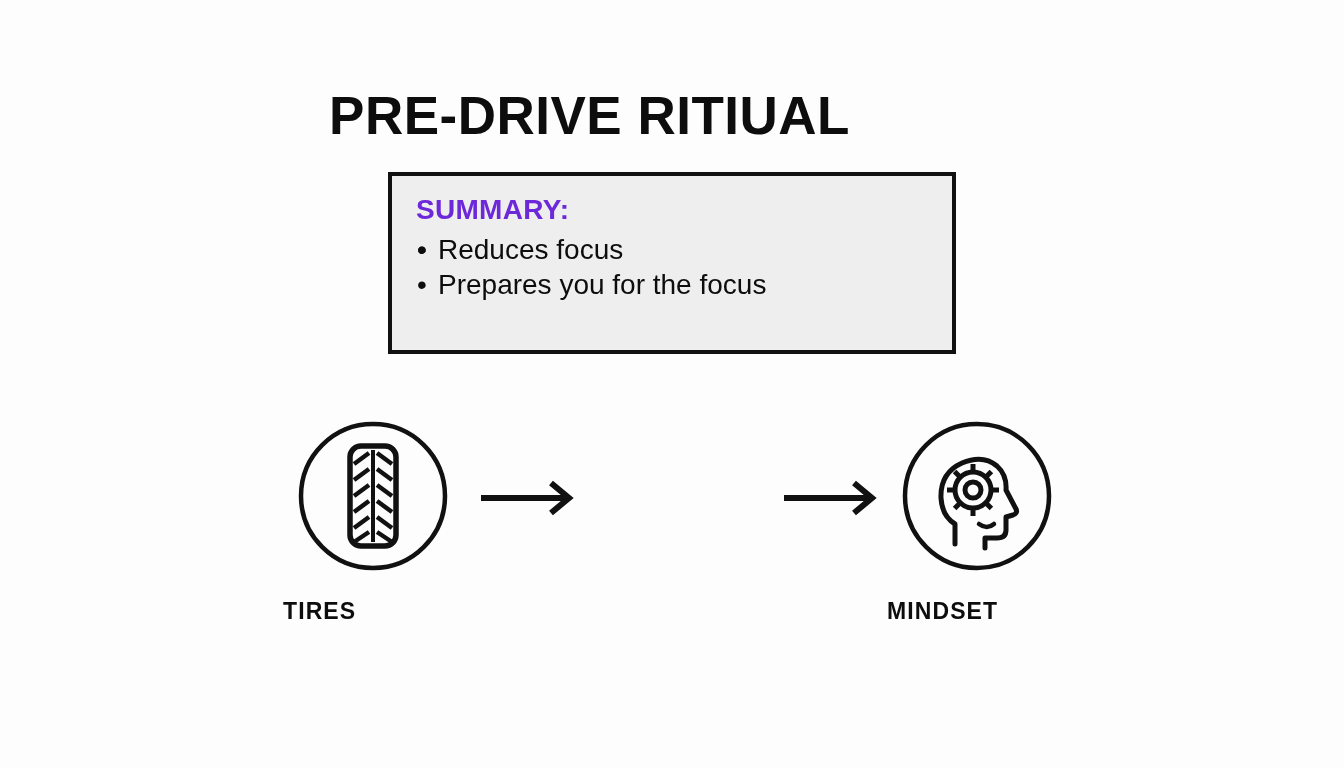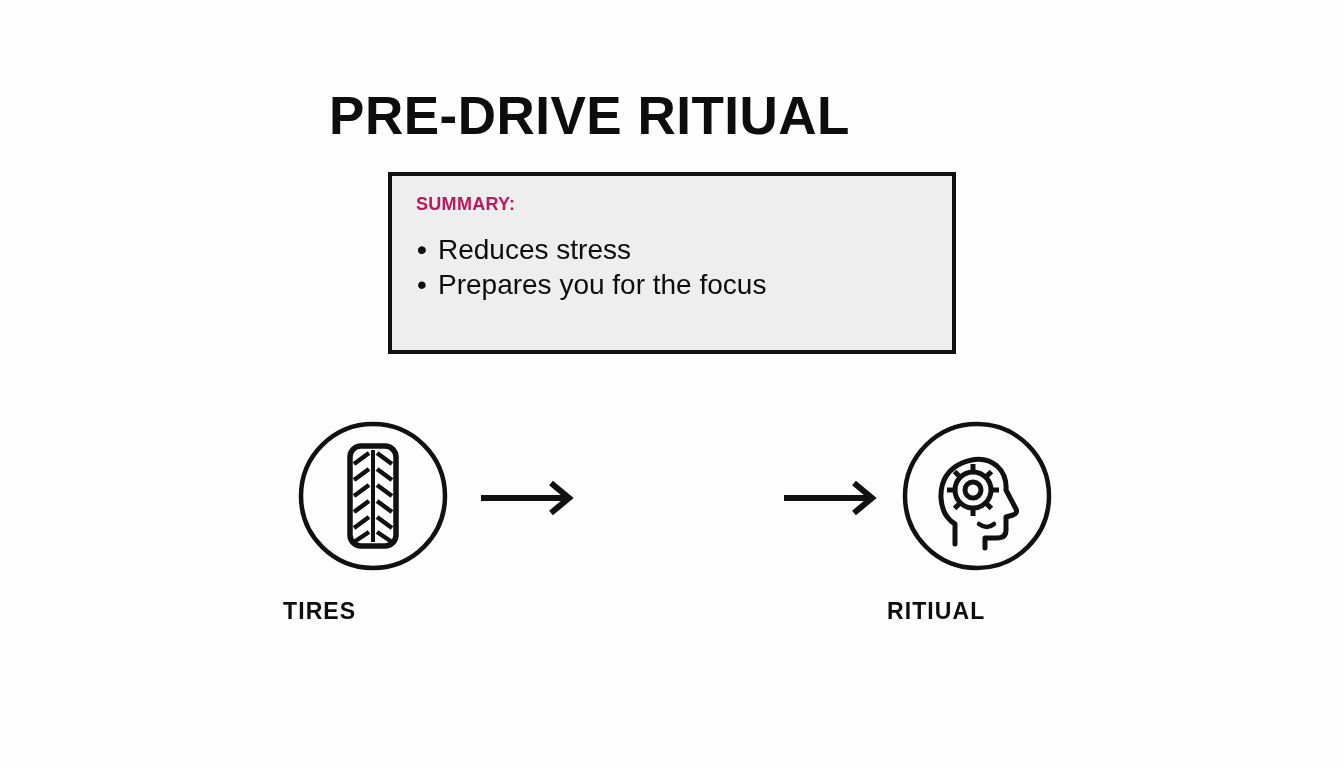--- a/index.html
+++ b/index.html
@@ -47,24 +47,24 @@
     width: 568px;
     height: 182px;
     background: #eeeeee;
     border: 4px solid #111111;
     box-sizing: border-box;
   }
   .summary-heading {
     position: absolute;
     left: 24px;
     top: 18px;
-    font-size: 18px;
+    font-size: 28px;
     font-weight: bold;
     letter-spacing: 0.3px;
-    color: #be185d;
+    color: #6d28d9;
   }
   .summary-list {
     position: absolute;
     left: 24px;
     top: 56px;
     right: 10px;
     margin: 0;
     padding: 0;
     list-style: none;
   }
@@ -139,21 +139,21 @@
 
   <div class="summary-box">
     <div class="summary-heading">SUMMARY:</div>
 
     <ul class="summary-list">
       <li>
         <span class="bullet-dot">•</span>
       </li>
       <li>
         <span class="bullet-dot">•</span>
-        <span>Reduces stress</span>
+        <span>Reduces focus</span>
       </li>
       <li>
         <span class="bullet-dot">•</span>
         <span>Prepares you for the focus</span>
       </li>
     </ul>
   </div>
 
   <div class="flow-row">
 
@@ -216,17 +216,17 @@
               <line x1="-18" y1="0" x2="-26" y2="0"></line>
               <line x1="18" y1="0" x2="26" y2="0"></line>
               <line x1="-12.7" y1="-12.7" x2="-18.4" y2="-18.4"></line>
               <line x1="12.7" y1="-12.7" x2="18.4" y2="-18.4"></line>
               <line x1="-12.7" y1="12.7" x2="-18.4" y2="18.4"></line>
               <line x1="12.7" y1="12.7" x2="18.4" y2="18.4"></line>
             </g>
           </g>
         </svg>
       </div>
-      <div class="node-label">RITIUAL</div>
+      <div class="node-label">MINDSET</div>
     </div>
 
   </div>
 </div>
 
 </body></html>

